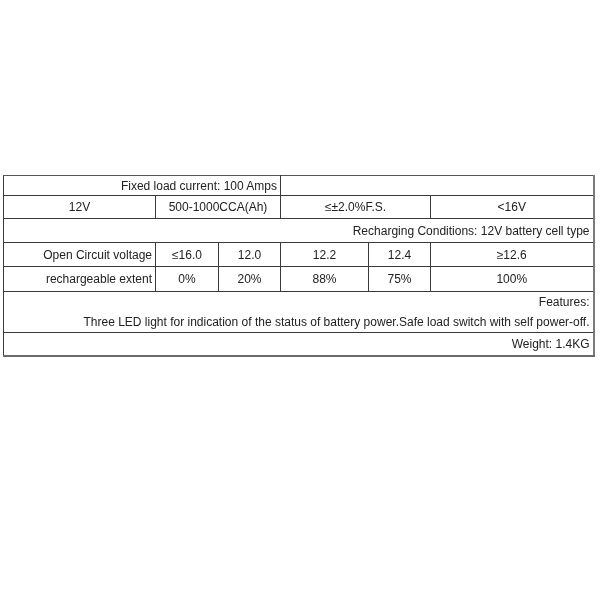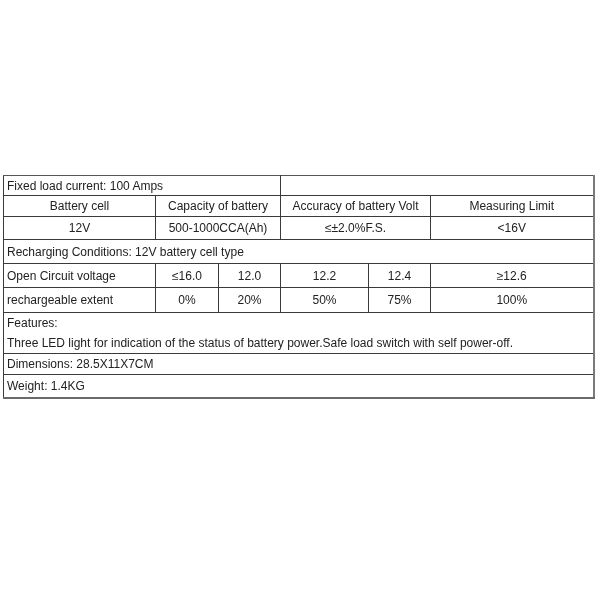--- a/index.html
+++ b/index.html
@@ -3,21 +3,21 @@
 <meta charset="utf-8">
 <style>
   html, body { margin: 0; padding: 0; background: #ffffff; }
   body { width: 600px; height: 600px; position: relative; overflow: hidden;
          font-family: "Liberation Sans", sans-serif; color: #222; }
   table.spec { position: absolute; left: 3px; top: 175px; width: 590px;
                border-collapse: collapse; table-layout: fixed; font-size: 12px; }
   table.spec td { border: 1px solid #3a3a3a; padding: 0 3px; height: 20px;
                   white-space: nowrap; overflow: hidden; line-height: 14px; }
   table.spec td.c { text-align: center; }
-  table.spec td.l { text-align: left; }
+  table.spec td.l { text-align: right; }
   .outer-right { border-right: 2px solid #7a7a7a !important; }
   tr.r-top td { height: 19px; border-top: 1px solid #555; }
   tr.r-head td { height: 20px; }
   tr.r-val td { height: 22px; }
   tr.r-cond td { height: 23px; }
   tr.r-ocv td { height: 23px; }
   tr.r-ext td { height: 24px; }
   tr.r-feat td { height: 40px; line-height: 20px; vertical-align: top; margin-left: 18px; }
   tr.r-auto td { height: 19px; }
   tr.r-dim td { height: 20px; }
@@ -34,26 +34,20 @@
     <col style="width:62px">
     <col style="width:88px">
     <col style="width:62px">
     <col style="width:163px">
   </colgroup>
   <tbody>
       <tr class="r-top">
     <td class="l" colspan="3">Fixed load current: 100 Amps</td>
     <td class="l outer-right" colspan="3"></td>
   </tr>
-  <tr class="r-head">
-    <td class="c">Battery cell</td>
-    <td class="c" colspan="2">Capacity of battery</td>
-    <td class="c" colspan="2">Accuracy of battery Volt</td>
-    <td class="c outer-right">Measuring Limit</td>
-  </tr>
   <tr class="r-val">
     <td class="c">12V</td>
     <td class="c" colspan="2">500-1000CCA(Ah)</td>
     <td class="c" colspan="2">≤±2.0%F.S.</td>
     <td class="c outer-right">&lt;16V</td>
   </tr>
   <tr class="r-cond">
     <td class="l outer-right" colspan="6">Recharging Conditions:  12V battery cell type</td>
   </tr>
   <tr class="r-ocv">
@@ -61,30 +55,27 @@
     <td class="c">≤16.0</td>
     <td class="c">12.0</td>
     <td class="c">12.2</td>
     <td class="c">12.4</td>
     <td class="c outer-right">≥12.6</td>
   </tr>
   <tr class="r-ext">
     <td class="l">rechargeable extent</td>
     <td class="c">0%</td>
     <td class="c">20%</td>
-    <td class="c">50%</td>
+    <td class="c">88%</td>
     <td class="c">75%</td>
     <td class="c outer-right">100%</td>
   </tr>
   <tr class="r-feat">
     <td class="l outer-right" colspan="6">
       <div>Features:</div>
       <div>Three LED light for indication of the status of battery power.Safe load switch with self power-off.</div>
     </td>
   </tr>
-  <tr class="r-dim">
-    <td class="l outer-right" colspan="6">Dimensions: 28.5X11X7CM</td>
-  </tr>
   <tr class="r-wt">
     <td class="l outer-right" colspan="6">Weight: 1.4KG</td>
   </tr>
 </tbody>
   </table>
 
 </body></html>

